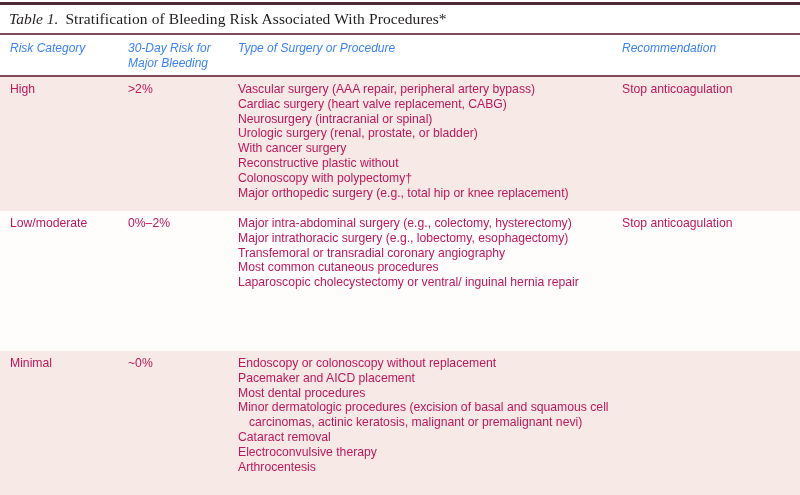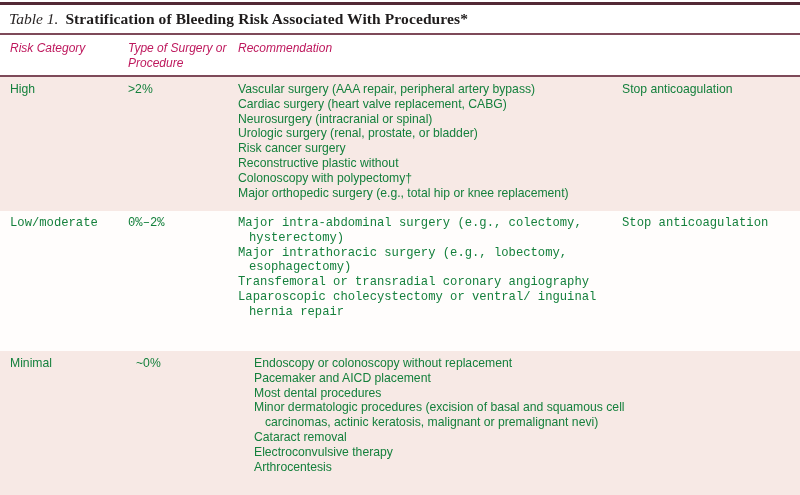--- a/index.html
+++ b/index.html
@@ -34,56 +34,56 @@
     font-size: 15.5px;
     color: #1f1c1c;
     white-space: nowrap;
   }
   .t-label {
     font-style: italic;
     margin-right: 7px;
     color: #2a2626;
   }
   .t-text {
-    font-weight: bold;
+    font-weight: normal;
     letter-spacing: 0.1px;
   }
   .grid {
     display: grid;
     grid-template-columns: 118px 110px 384px 1fr;
     padding-left: 10px;
     box-sizing: border-box;
     width: 800px;
   }
   .header {
     padding-top: 6px;
     padding-bottom: 5px;
     min-height: 34px;
     background: #ffffff;
   }
   .hcell {
     font-style: italic;
     font-size: 12px;
     line-height: 14.5px;
-    color: #be185d;
+    color: #3b82f6;
     white-space: pre-line;
     padding-right: 8px;
   }
   .row {
     font-size: 12.2px;
     line-height: 14.8px;
-    color: #15803d;
+    color: #be185d;
     padding-top: 5px;
     padding-bottom: 4px;
   }
   .bg-pink { background: #f7e9e5; }
-  .bg-white { background: #fffdfc; font-family: Liberation Mono, monospace; }
+  .bg-white { background: #fffdfc; }
   .row-1 { min-height: 134px; }
   .row-2 { min-height: 140px; }
-  .row-3 { min-height: 145px; gap: 8px; }
+  .row-3 { min-height: 145px; }
   .cell { padding-right: 10px; }
   .cell-procedures .proc-line {
     padding-left: 11px;
     text-indent: -11px;
   }
   .cell-recommendation {
     padding-left: 9px;
     text-indent: -9px;
     margin-left: -0px;
     padding-right: 14px;
@@ -98,49 +98,52 @@
 
   <div class="title-bar">
     <span class="t-label">Table 1.</span>
     <span class="t-text">Stratification of Bleeding Risk Associated With Procedures*</span>
   </div>
 
   <div class="rule rule-thin"></div>
 
   <div class="grid header">
     <div class="hcell">Risk Category</div>
+    <div class="hcell">30-Day Risk for
+Major Bleeding</div>
     <div class="hcell">Type of Surgery or Procedure</div>
     <div class="hcell">Recommendation</div>
   </div>
 
   <div class="rule rule-thin"></div>
 
   <section class="grid row row-1 bg-pink">
     <div class="cell">High</div>
     <div class="cell">&gt;2%</div>
     <div class="cell cell-procedures">
         <div class="proc-line">Vascular surgery (AAA repair, peripheral artery bypass)</div>
         <div class="proc-line">Cardiac surgery (heart valve replacement, CABG)</div>
         <div class="proc-line">Neurosurgery (intracranial or spinal)</div>
         <div class="proc-line">Urologic surgery (renal, prostate, or bladder)</div>
-        <div class="proc-line">Risk cancer surgery</div>
+        <div class="proc-line">With cancer surgery</div>
         <div class="proc-line">Reconstructive plastic without</div>
         <div class="proc-line">Colonoscopy with polypectomy†</div>
         <div class="proc-line">Major orthopedic surgery (e.g., total hip or knee replacement)</div>
       </div>
     <div class="cell cell-recommendation">Stop anticoagulation</div>
   </section>
 
   <section class="grid row row-2 bg-white">
     <div class="cell">Low/moderate</div>
     <div class="cell">0%–2%</div>
     <div class="cell cell-procedures">
         <div class="proc-line">Major intra-abdominal surgery (e.g., colectomy, hysterectomy)</div>
         <div class="proc-line">Major intrathoracic surgery (e.g., lobectomy, esophagectomy)</div>
         <div class="proc-line">Transfemoral or transradial coronary angiography</div>
+        <div class="proc-line">Most common cutaneous procedures</div>
         <div class="proc-line">Laparoscopic cholecystectomy or ventral/ inguinal hernia repair</div>
       </div>
     <div class="cell cell-recommendation">Stop anticoagulation</div>
   </section>
 
   <section class="grid row row-3 bg-pink">
     <div class="cell">Minimal</div>
     <div class="cell">~0%</div>
     <div class="cell cell-procedures">
         <div class="proc-line">Endoscopy or colonoscopy without replacement</div>

